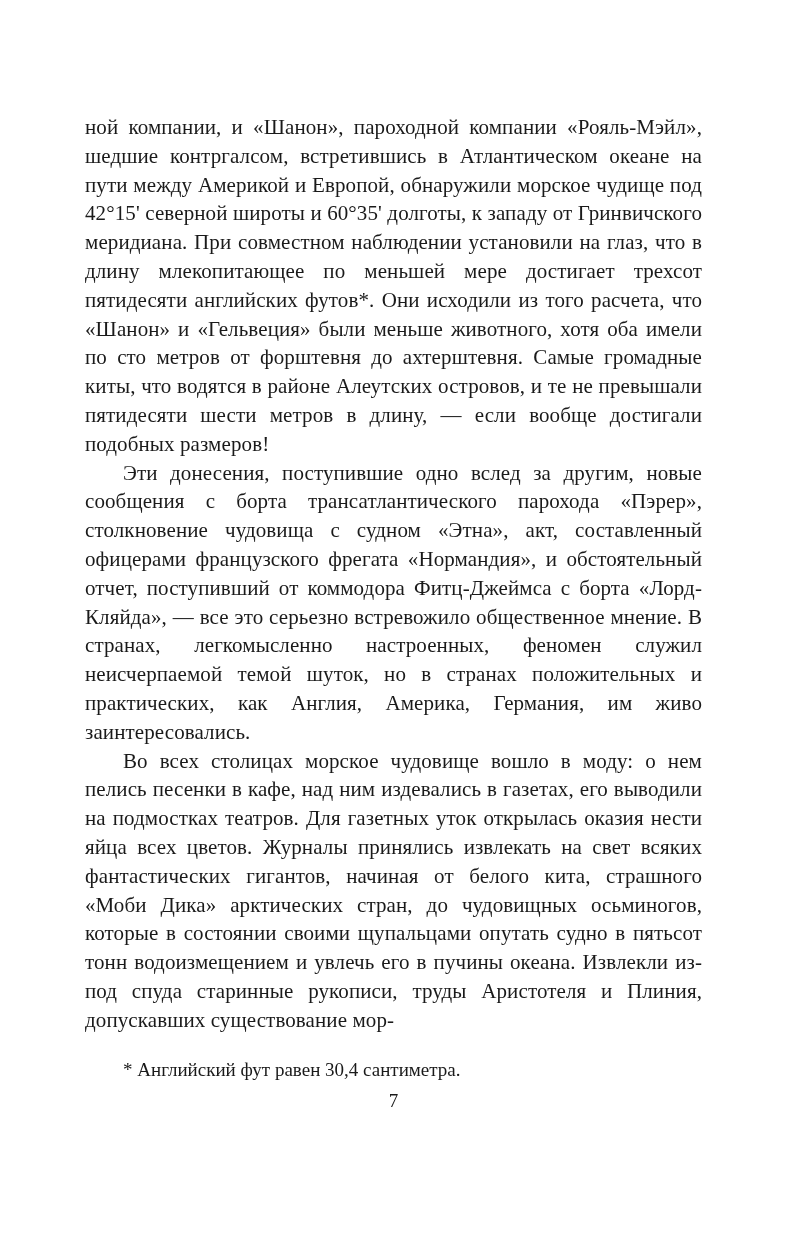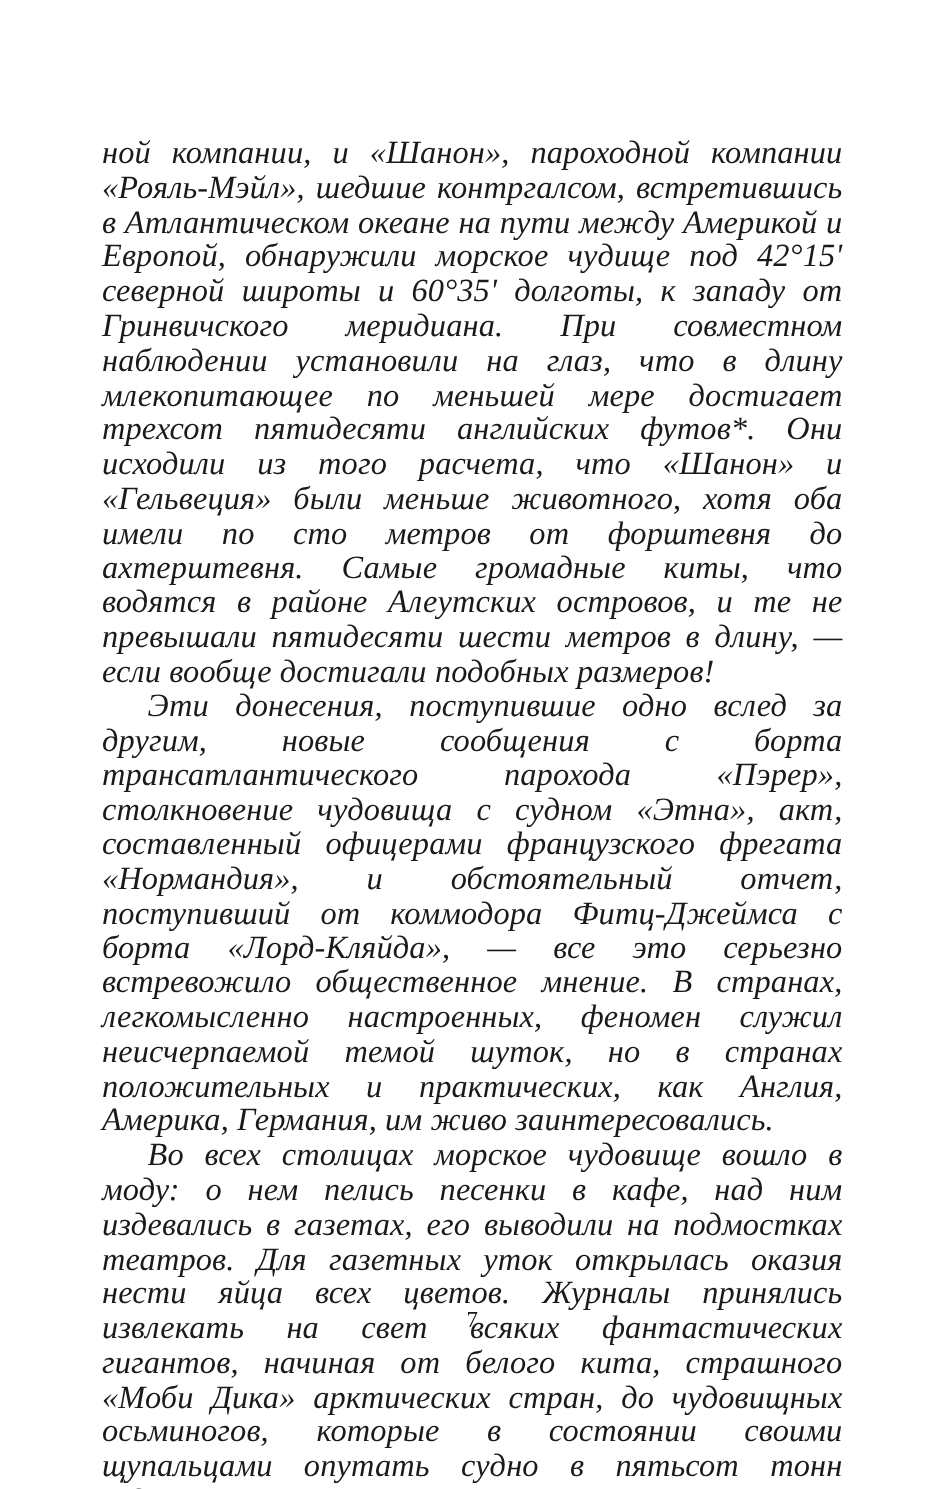--- a/index.html
+++ b/index.html
@@ -19,26 +19,25 @@
       height: 1241px;
       background: #ffffff;
       padding: 113px 84px 0 85px;
     }
 
     .text-block {
       width: 617px;
     }
 
     .para {
-      font-size: 27px;
+      font-size: 21px;
       line-height: 28.8px;
       text-align: justify;
       text-indent: 0;
       letter-spacing: 0.1px;
-      font-style: italic;
     }
 
     .para.indent {
       text-indent: 38px;
     }
 
     .footnote {
       margin-top: 22px;
       padding-left: 38px;
       font-size: 19px;
@@ -57,15 +56,16 @@
     }
   </style>
 </head>
 <body>
 
 <div class="book-page">
   <div class="text-block">
     <p class="para">ной компании, и «Шанон», пароходной компании «Рояль-Мэйл», шедшие контргалсом, встретившись в Атлантическом океане на пути между Америкой и Европой, обнаружили морское чудище под 42°15' северной широты и 60°35' долготы, к западу от Гринвичского меридиана. При совместном наблюдении установили на глаз, что в длину млекопитающее по меньшей мере достигает трехсот пятидесяти английских футов*. Они исходили из того расчета, что «Шанон» и «Гельвеция» были меньше животного, хотя оба имели по сто метров от форштевня до ахтерштевня. Самые громадные киты, что водятся в районе Алеутских островов, и те не превышали пятидесяти шести метров в длину, — если вообще достигали подобных размеров!</p>
     <p class="para indent">Эти донесения, поступившие одно вслед за другим, новые сообщения с борта трансатлантического парохода «Пэрер», столкновение чудовища с судном «Этна», акт, составленный офицерами французского фрегата «Нормандия», и обстоятельный отчет, поступивший от коммодора Фитц-Джеймса с борта «Лорд-Кляйда», — все это серьезно встревожило общественное мнение. В странах, легкомысленно настроенных, феномен служил неисчерпаемой темой шуток, но в странах положительных и практических, как Англия, Америка, Германия, им живо заинтересовались.</p>
     <p class="para indent">Во всех столицах морское чудовище вошло в моду: о нем пелись песенки в кафе, над ним издевались в газетах, его выводили на подмостках театров. Для газетных уток открылась оказия нести яйца всех цветов. Журналы принялись извлекать на свет всяких фантастических гигантов, начиная от белого кита, страшного «Моби Дика» арктических стран, до чудовищных осьминогов, которые в состоянии своими щупальцами опутать судно в пятьсот тонн водоизмещением и увлечь его в пучины океана. Извлекли из-под спуда старинные рукописи, труды Аристотеля и Плиния, допускавших существование мор-</p>
+    <div class="footnote">* Английский фут равен 30,4 сантиметра.</div>
   </div>
   <div class="page-number">7</div>
 </div>
 
 </body></html>

